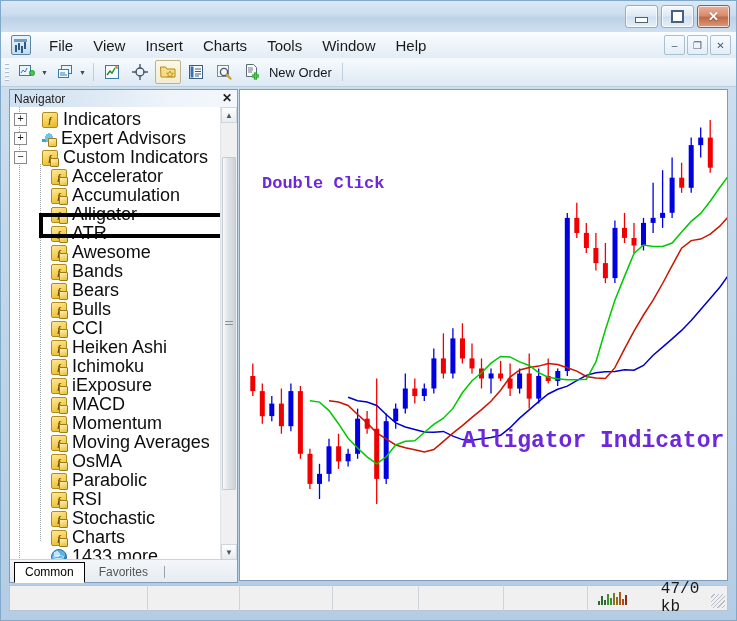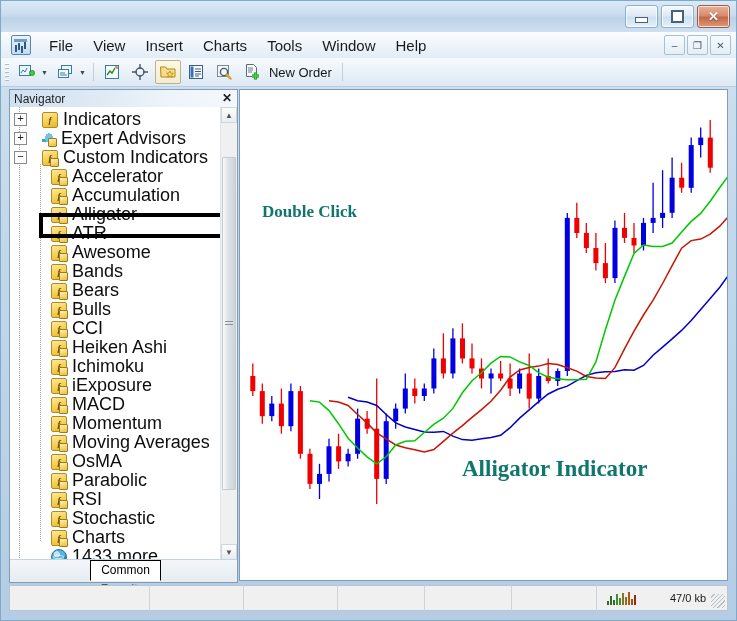--- a/index.html
+++ b/index.html
@@ -190,58 +190,57 @@
   .sb-grip{
     position:absolute;left:50%;top:50%;transform:translate(-50%,-50%);
     width:8px;height:6px;
     background-image:repeating-linear-gradient(180deg,#8c949b 0 1px,transparent 1px 3px);
   }
 
   
   .nav-tabs{
     position:absolute;left:0;right:0;bottom:0;height:22px;
     background:linear-gradient(180deg,#f3f6f9,#e6ecf2);
-    border-top:1px solid #c3d4e3;display:flex;align-items:center;flex-direction:column;
+    border-top:1px solid #c3d4e3;display:flex;align-items:flex-end;
   }
   .tab{
     font-size:12px;padding:2px 10px 3px 10px;margin-left:4px;color:#555;
   }
   .tab.active{
     background:#fff;border:1px solid #000;border-bottom:1px solid #fff;
     color:#000;font-weight:normal;margin-bottom:-1px;
   }
   .tabsep{width:1px;height:12px;background:#9aa3ab;margin-left:6px;margin-bottom:4px;}
 
   
   .chart{
     position:absolute;left:238px;top:88px;right:8px;bottom:39px;
     background:#fff;border:1px solid #7f9db9;box-sizing:border-box;overflow:hidden;
   }
   .chart svg{display:block;}
   .anno{
-    position:absolute;font-weight:bold;color:#0f766e;
-    font-family:Liberation Serif, serif;
-    margin-top:28px;
+    position:absolute;font-weight:bold;color:#6d28d9;
+    font-family:Liberation Mono, monospace;
   }
   .anno-dc{left:22px;top:84px;font-size:17px;}
   .anno-ai{left:222px;top:338px;font-size:23px;}
 
   
   .statusbar{
     position:absolute;left:8px;right:8px;bottom:9px;height:26px;
     background:#f0f0f0;border:1px solid #b9c6d2;box-sizing:border-box;
     display:flex;align-items:center;
   }
   .st-sep{width:1px;height:26px;background:#cdd4da;}
   .st-cell{height:26px;}
   .st-signal{
     display:flex;align-items:flex-end;gap:1px;height:13px;margin-left:10px;
   }
   .st-signal i{display:block;width:2px;background:#2d6b2d;}
-  .st-text{font-size:11px;color:#1a1a1a;margin-left:34px;}
+  .st-text{font-size:16px;color:#1a1a1a;margin-left:34px;font-family:Liberation Mono, monospace;}
   .st-grip{
     position:absolute;right:2px;bottom:2px;width:14px;height:14px;
     background-image:repeating-linear-gradient(135deg,transparent 0 2px,#b6bfc7 2px 3px);
   }
 </style>
 </head>
 <body>
 
 <div class="app">
 

